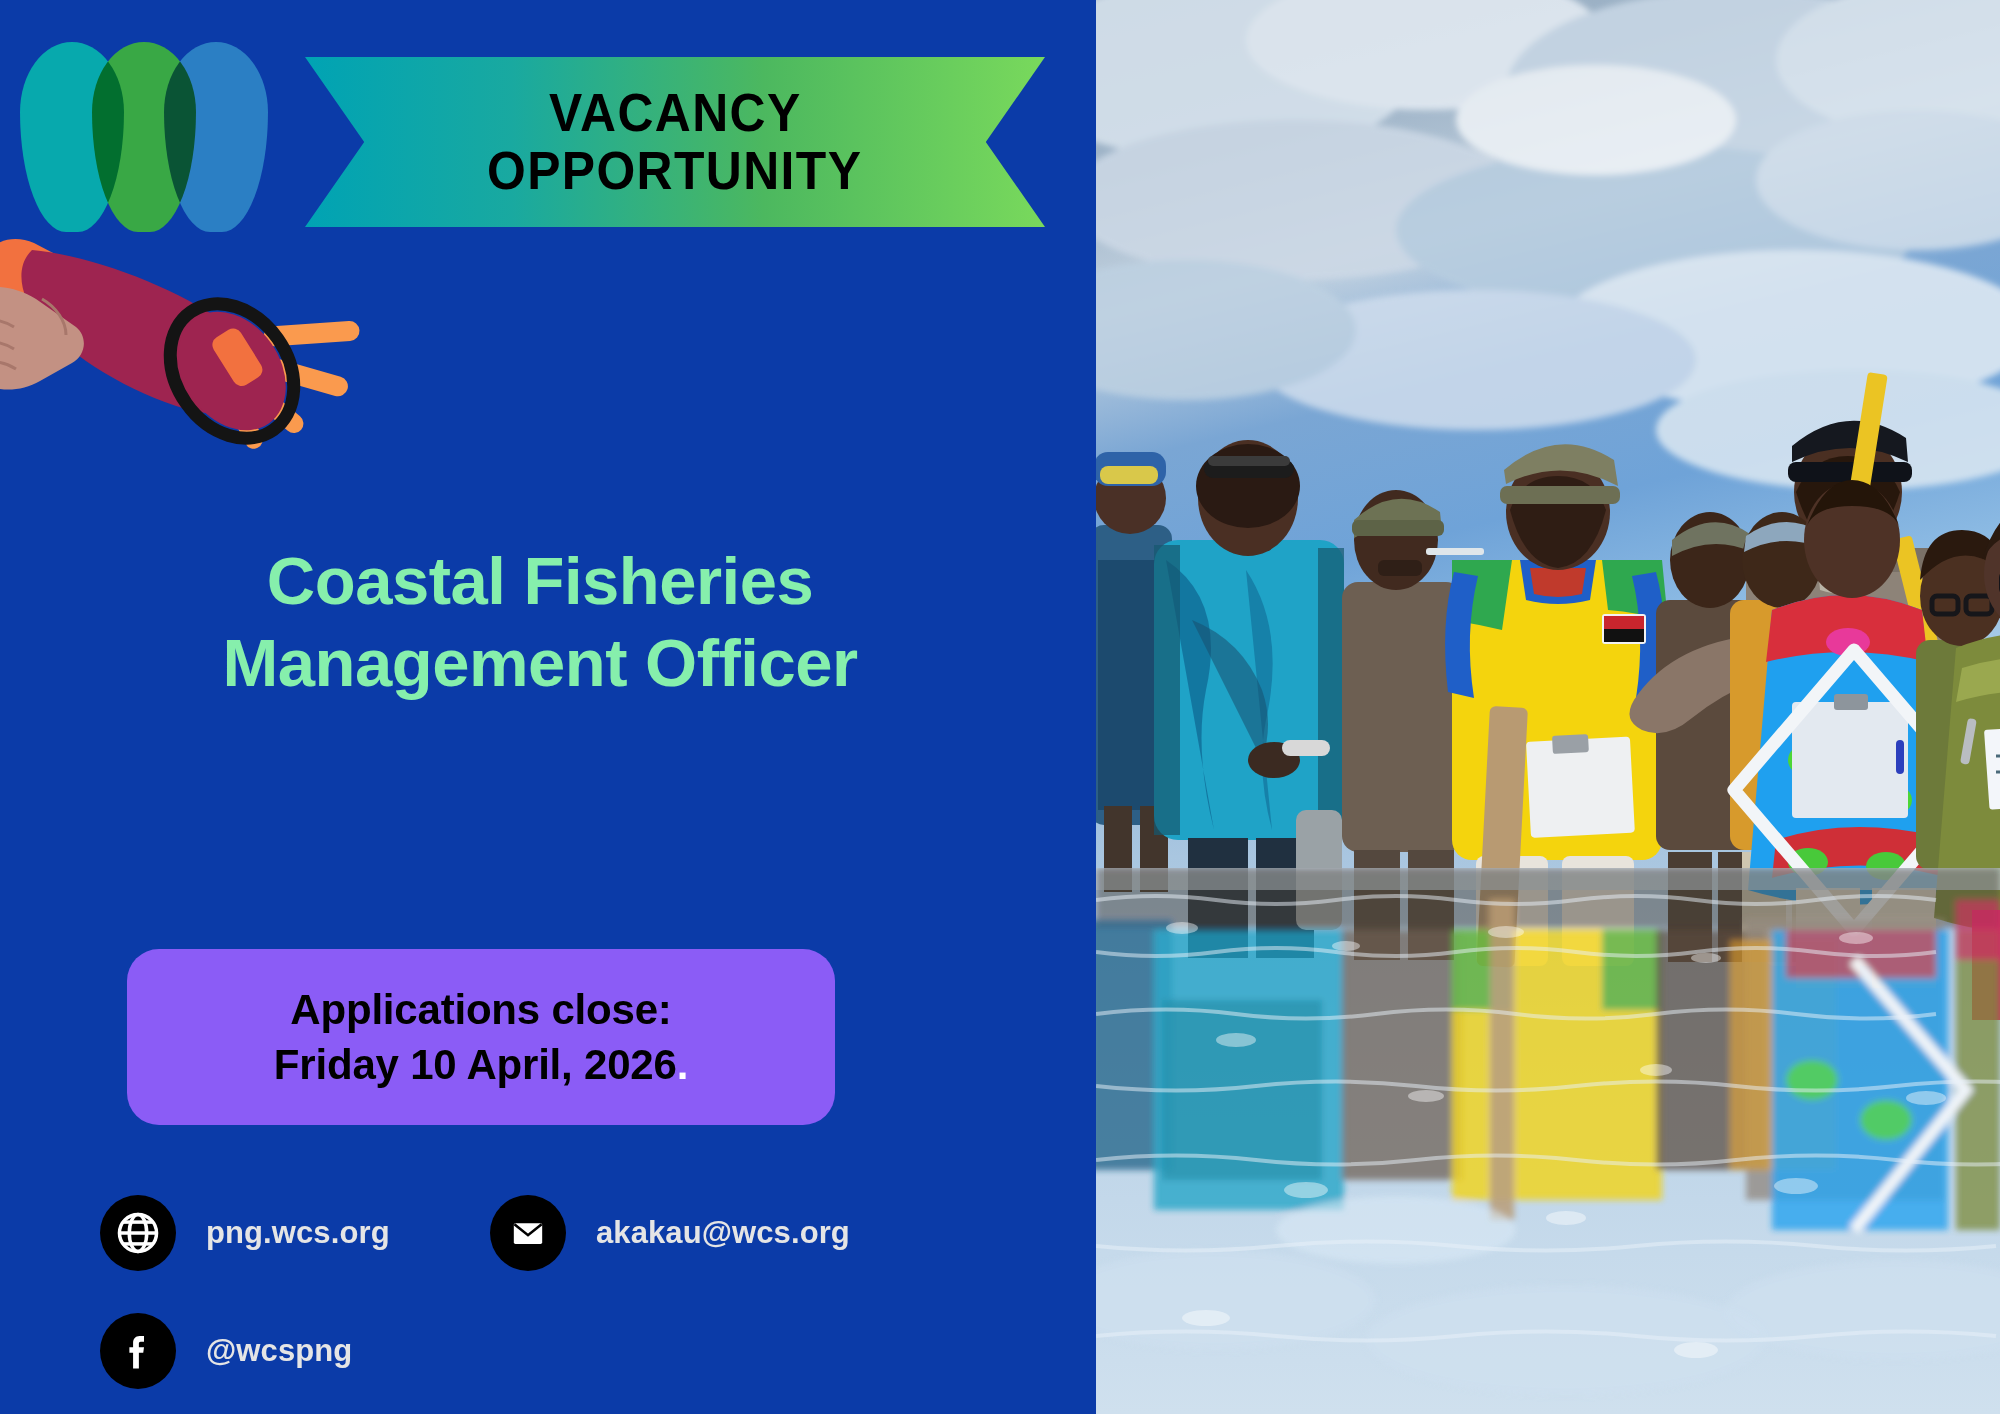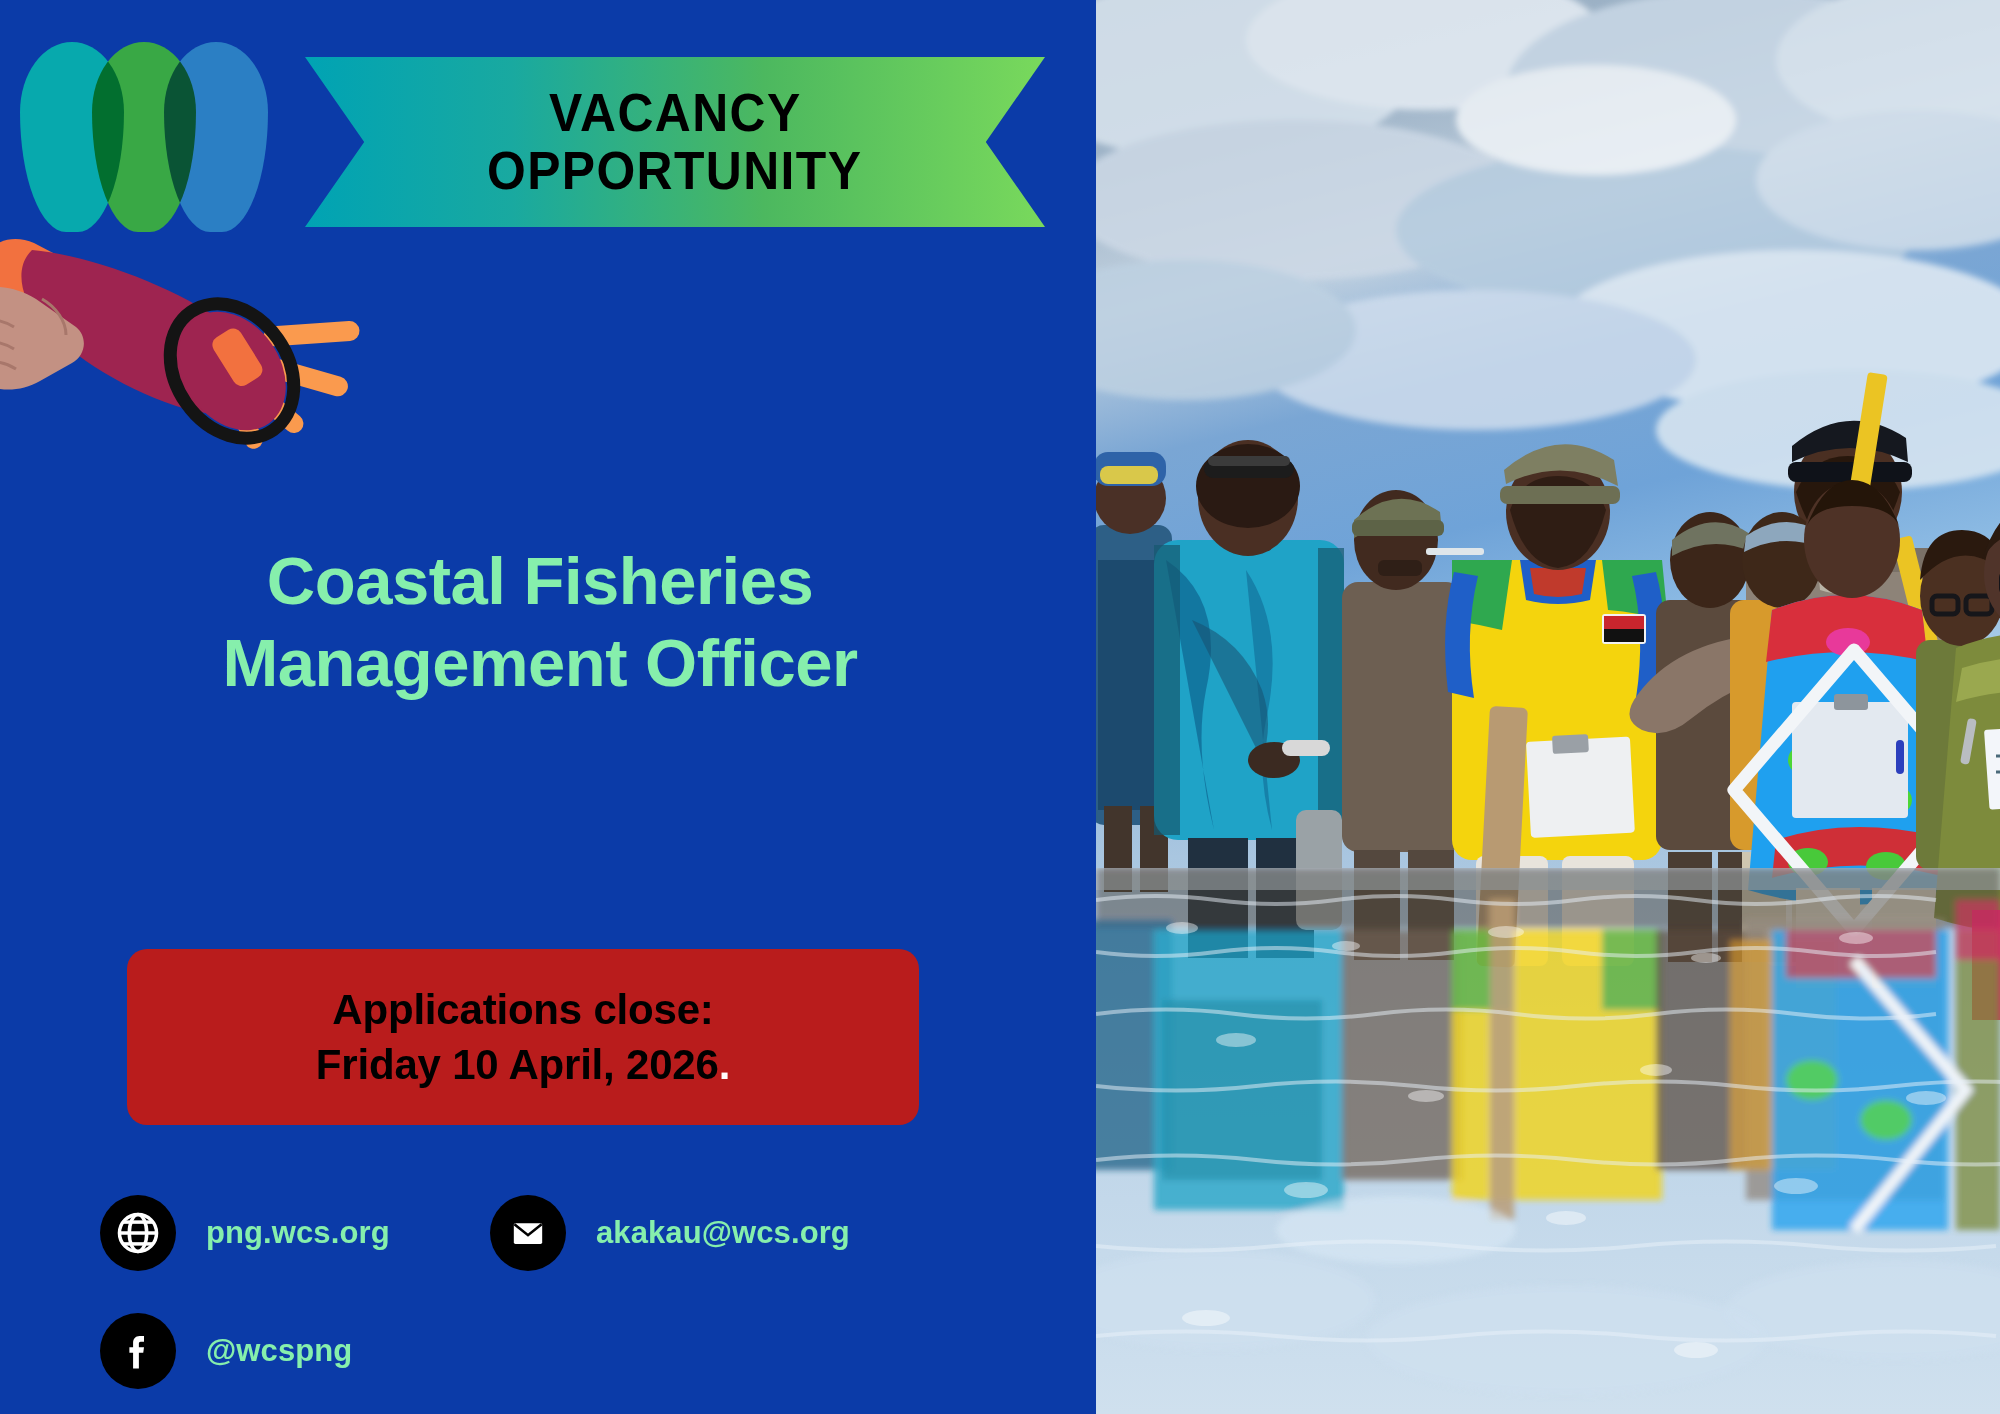--- a/index.html
+++ b/index.html
@@ -104,24 +104,24 @@
     line-height: 1.22;
     letter-spacing: -0.5px;
   }
   #job-title .tline { display: block; }
 
   
   #deadline-pill {
     position: absolute;
     left: 127px;
     top: 929px;
-    width: 792px;
+    width: 708px;
     height: 176px;
-    background: #b91c1c;
-    border-radius: 20px;
+    background: #8b5cf6;
+    border-radius: 32px;
     display: flex;
     flex-direction: column;
     align-items: center;
     justify-content: center;
     gap: 4px;
   }
   .deadline-line {
     color: #000;
     font-weight: 800;
     font-size: 42px;
@@ -151,21 +151,21 @@
     width: 76px;
     height: 76px;
     border-radius: 50%;
     background: #000000;
     display: flex;
     align-items: center;
     justify-content: center;
     flex: 0 0 auto;
   }
   .contact-label {
-    color: #86efac;
+    color: #e5e5e5;
     font-size: 31px;
     font-weight: 700;
     letter-spacing: 0.1px;
     white-space: nowrap;
   }
 
   
   #photo {
     position: absolute;
     left: 1096px;

